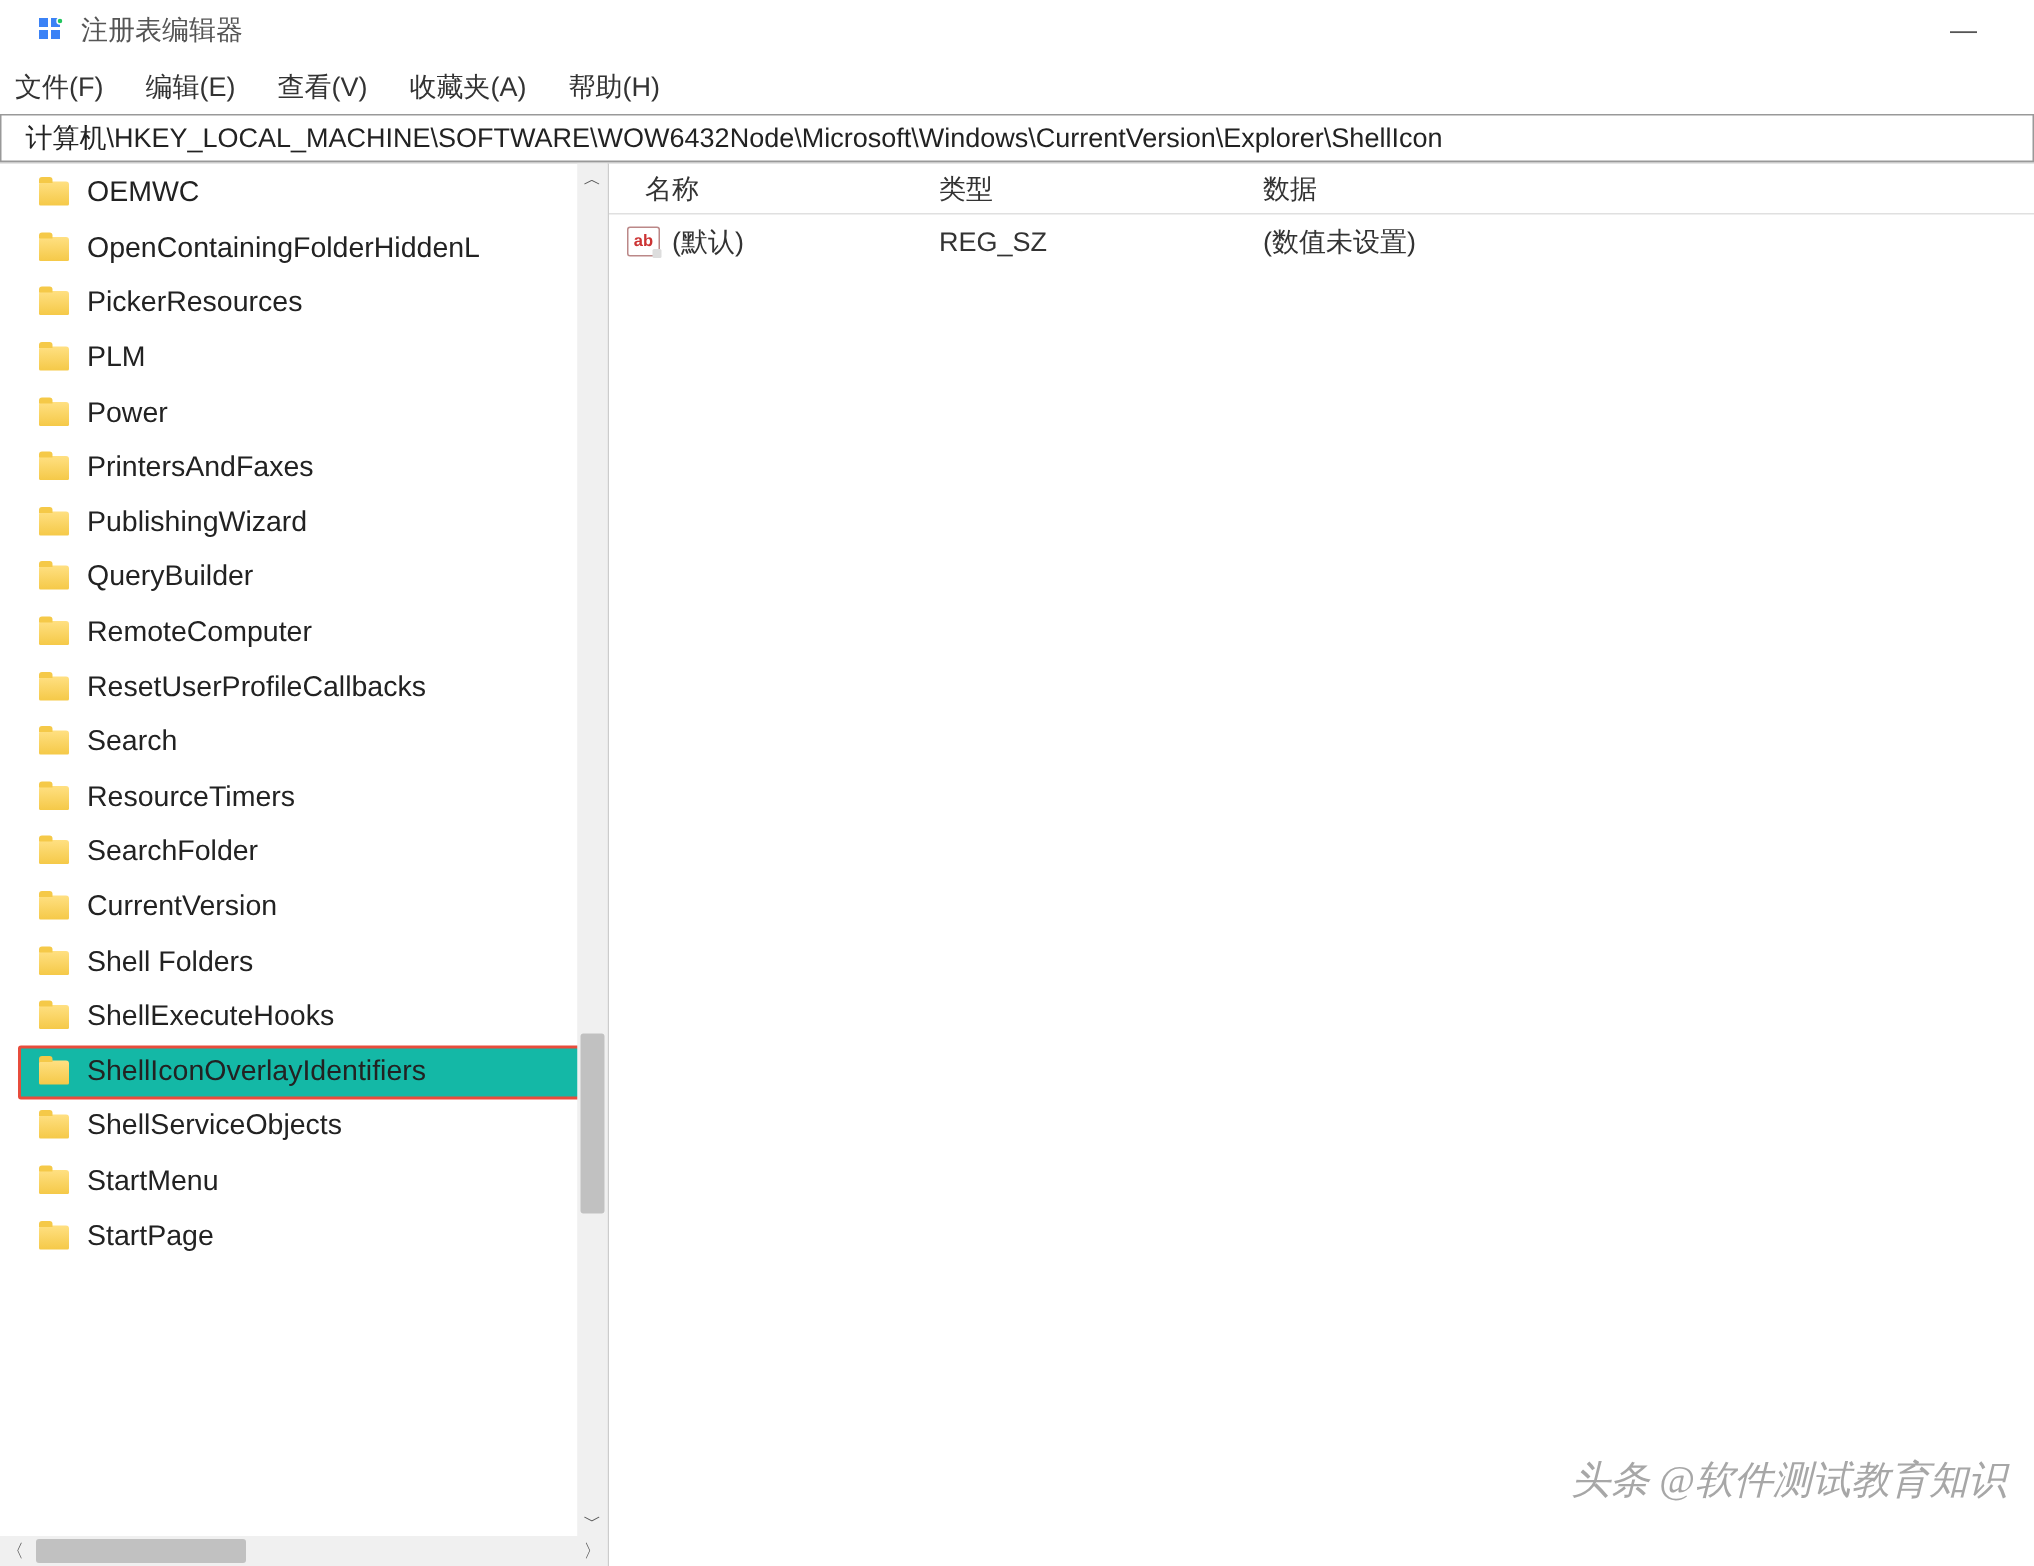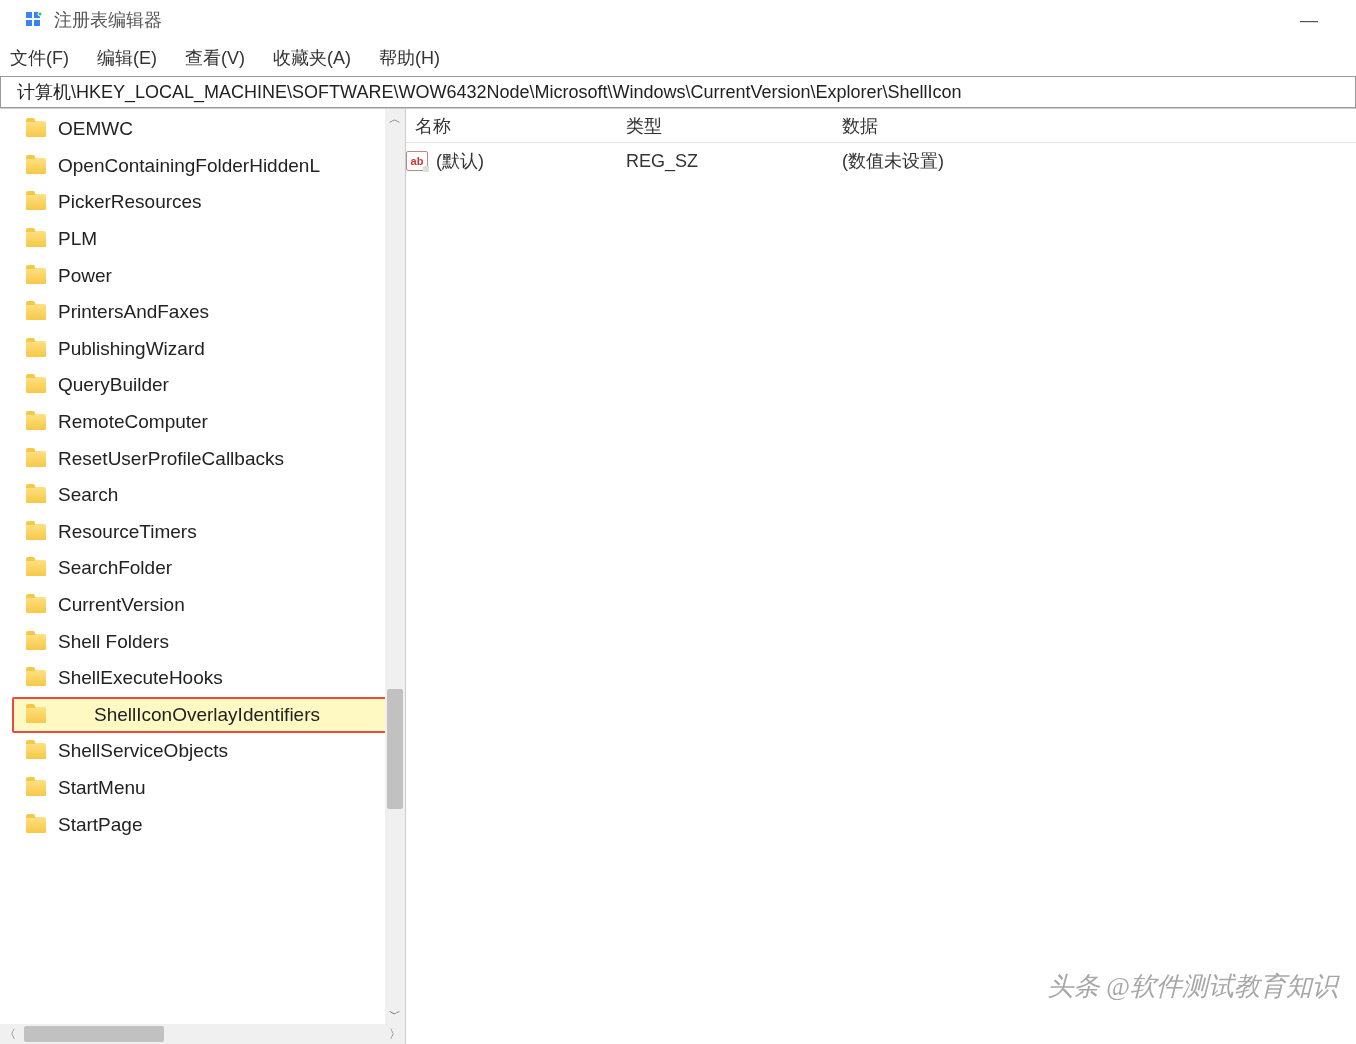--- a/index.html
+++ b/index.html
@@ -75,22 +75,21 @@
       align-items: center;
       height: 36.6px;
       padding-left: 14px;
       font-size: 19px;
       color: #222;
       white-space: nowrap;
       overflow: hidden;
       cursor: default;
     }
     .tree-item.selected {
-      background: #fef9c3;
-      gap: 36px;
+      background: #14b8a6;
     }
     .tree-item.highlighted {
       border: 2px solid #e74c3c;
       border-radius: 2px;
       padding-left: 12px;
     }
     .folder-icon {
       width: 20px; height: 16px;
       background: linear-gradient(to bottom, #ffe082, #f5c948);
       border-radius: 2px 2px 1px 1px;
@@ -137,34 +136,34 @@
       flex-direction: column;
     }
     .values-header {
       display: flex;
       height: 34px;
       align-items: center;
       font-size: 18px;
       color: #333;
       border-bottom: 1px solid #e0e0e0;
     }
-    .col-name { width: 220px; padding-left: 9px; }
+    .col-name { width: 220px; padding-left: 24px; }
     .col-type { width: 210px; }
     .col-data { flex:1; padding-left: 6px; }
     .values-list { flex:1; }
     .value-row {
       display:flex;
       align-items:center;
       height: 36px;
       font-size: 18px;
       color:#333;
     }
     .string-icon {
       width: 22px; height: 20px;
-      margin-right: 8px;
+      margin-left: 12px; margin-right: 8px;
       border: 1px solid #b88;
       border-radius: 2px;
       background: #fff;
       display:flex; align-items:center; justify-content:center;
       font-size: 11px; color:#c33; font-weight:bold;
       flex-shrink:0;
       position: relative;
     }
     .string-icon::after {
       content: "";

